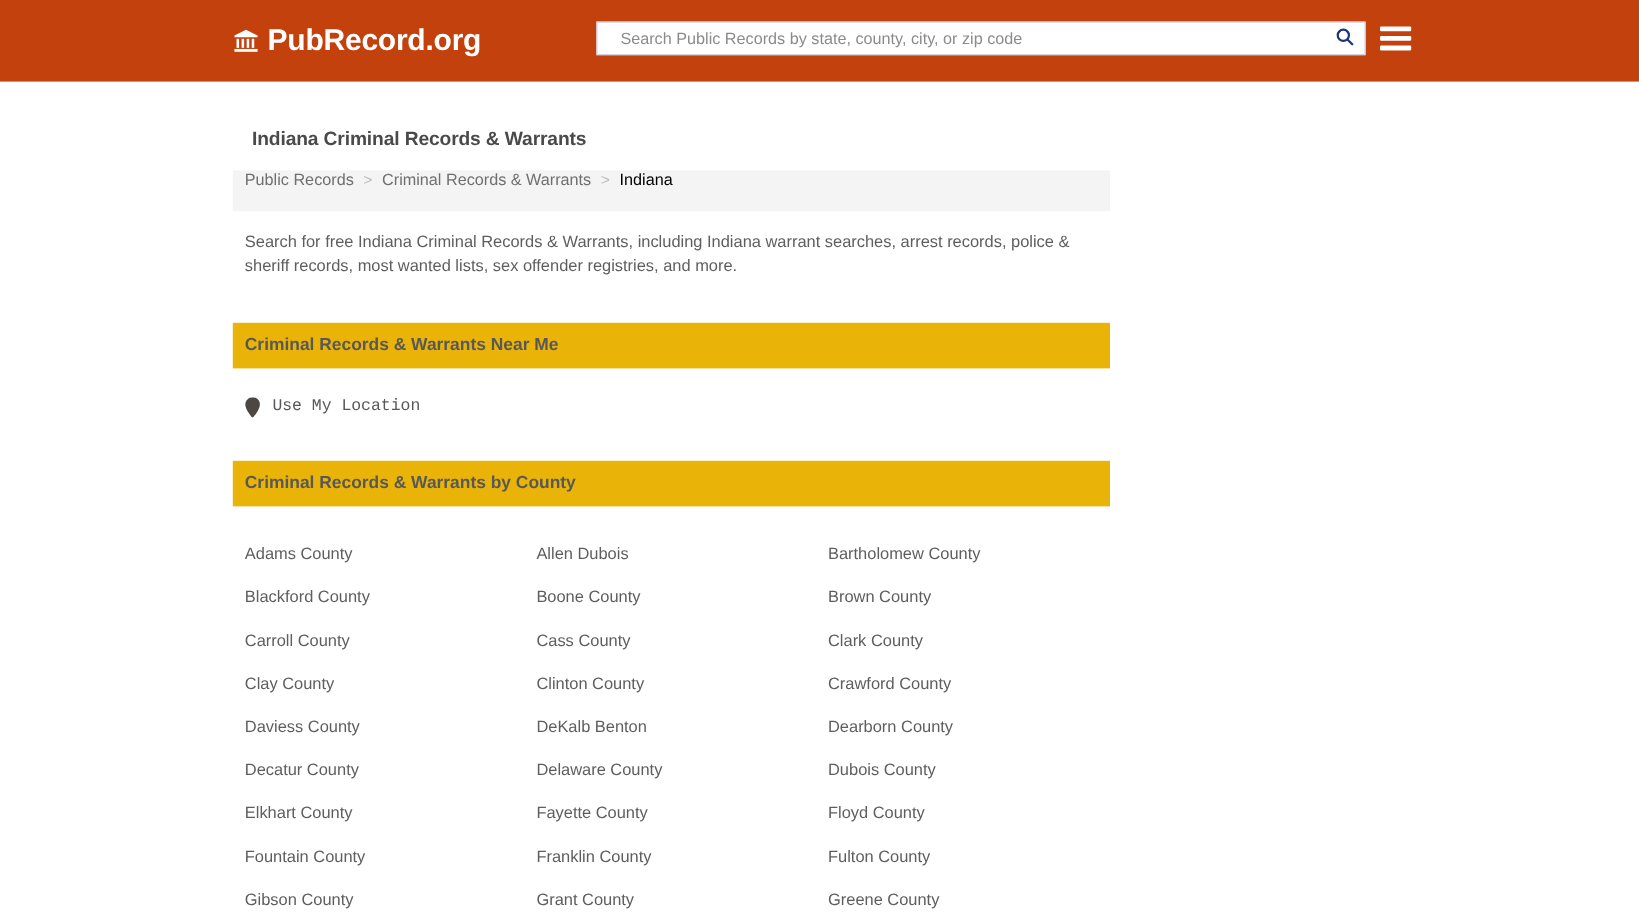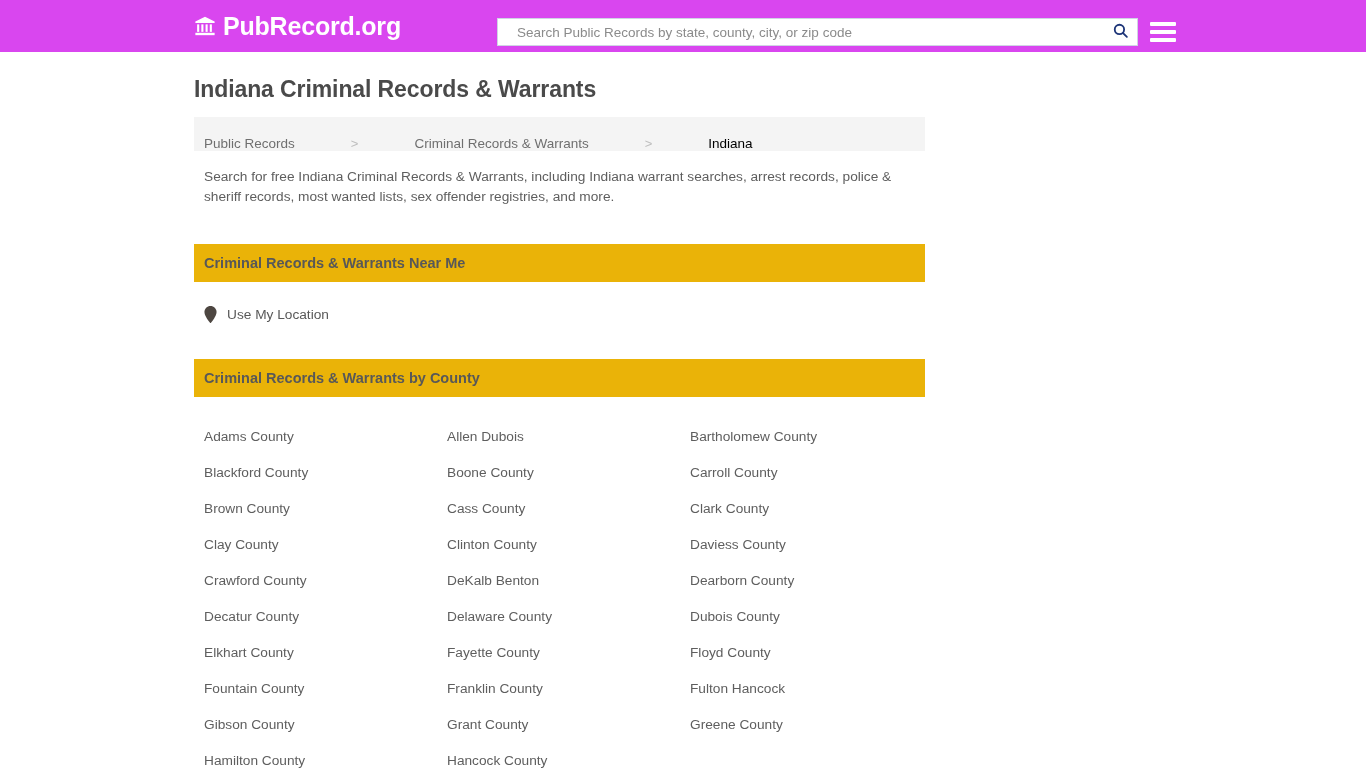--- a/index.html
+++ b/index.html
@@ -7,22 +7,22 @@
     margin: 0; padding: 0;
     width: 1366px; height: 768px;
     background: #ffffff;
     font-family: "Liberation Sans", sans-serif;
     overflow: hidden;
   }
 
   
   #site-header {
     width: 1366px;
-    height: 52px;
-    background: #d946ef;
+    height: 68px;
+    background: #c2410c;
     display: flex;
     align-items: center;
     position: relative;
   }
   #brand {
     display: flex;
     align-items: center;
     margin-left: 194px;
     text-decoration: none;
     gap: 7px;
@@ -93,37 +93,36 @@
     background: #ffffff;
     border-radius: 1px;
   }
 
   
   #content {
     width: 1366px;
     padding-left: 194px;
   }
   #page-title {
-    margin: 0;
+    margin: 16px;
     padding-top: 24px;
-    font-size: 23px;
+    font-size: 16px;
     font-weight: bold;
     color: #4a4a4a;
     letter-spacing: -0.1px;
   }
   #breadcrumb {
     margin-top: 14px;
     width: 731px;
     height: 34px;
     background: #f4f4f4;
     display: flex;
-    align-items: flex-end;
+    align-items: flex-start;
     padding-left: 10px;
     font-size: 13.5px;
-    gap: 48px;
   }
   #breadcrumb a {
     color: #6f6f6f;
     text-decoration: none;
     white-space: nowrap;
   }
   #breadcrumb .crumb-sep {
     color: #bdbdbd;
     margin: 0 8px;
     font-size: 13px;
@@ -152,20 +151,21 @@
   }
   #near-me-section .section-header { margin-top: 37px; }
 
   #use-my-location {
     display: flex;
     align-items: center;
     margin: 24px 0 0 10px;
     text-decoration: none;
     gap: 10px;
     width: fit-content;
+    font-family: Liberation Mono, monospace;
   }
   #use-my-location .pin-icon {
     width: 13px; height: 17px;
     color: #4d4641;
     display: block;
     flex: 0 0 auto;
   }
   #use-my-location .loc-label {
     font-size: 13.7px;
     color: #585858;
@@ -255,39 +255,39 @@
   </section>
 
   <section id="by-county-section">
     <div class="section-header">Criminal Records &amp; Warrants by County</div>
     <div id="county-list">
         <a href="#">Adams County</a>
         <a href="#">Allen Dubois</a>
         <a href="#">Bartholomew County</a>
         <a href="#">Blackford County</a>
         <a href="#">Boone County</a>
+        <a href="#">Brown County</a>
         <a href="#">Carroll County</a>
-        <a href="#">Brown County</a>
         <a href="#">Cass County</a>
         <a href="#">Clark County</a>
         <a href="#">Clay County</a>
         <a href="#">Clinton County</a>
+        <a href="#">Crawford County</a>
         <a href="#">Daviess County</a>
-        <a href="#">Crawford County</a>
         <a href="#">DeKalb Benton</a>
         <a href="#">Dearborn County</a>
         <a href="#">Decatur County</a>
         <a href="#">Delaware County</a>
         <a href="#">Dubois County</a>
         <a href="#">Elkhart County</a>
         <a href="#">Fayette County</a>
         <a href="#">Floyd County</a>
         <a href="#">Fountain County</a>
         <a href="#">Franklin County</a>
-        <a href="#">Fulton Hancock</a>
+        <a href="#">Fulton County</a>
         <a href="#">Gibson County</a>
         <a href="#">Grant County</a>
         <a href="#">Greene County</a>
         <a href="#">Hamilton County</a>
         <a href="#">Hancock County</a>
       </div>
   </section>
 
 </div>
 

